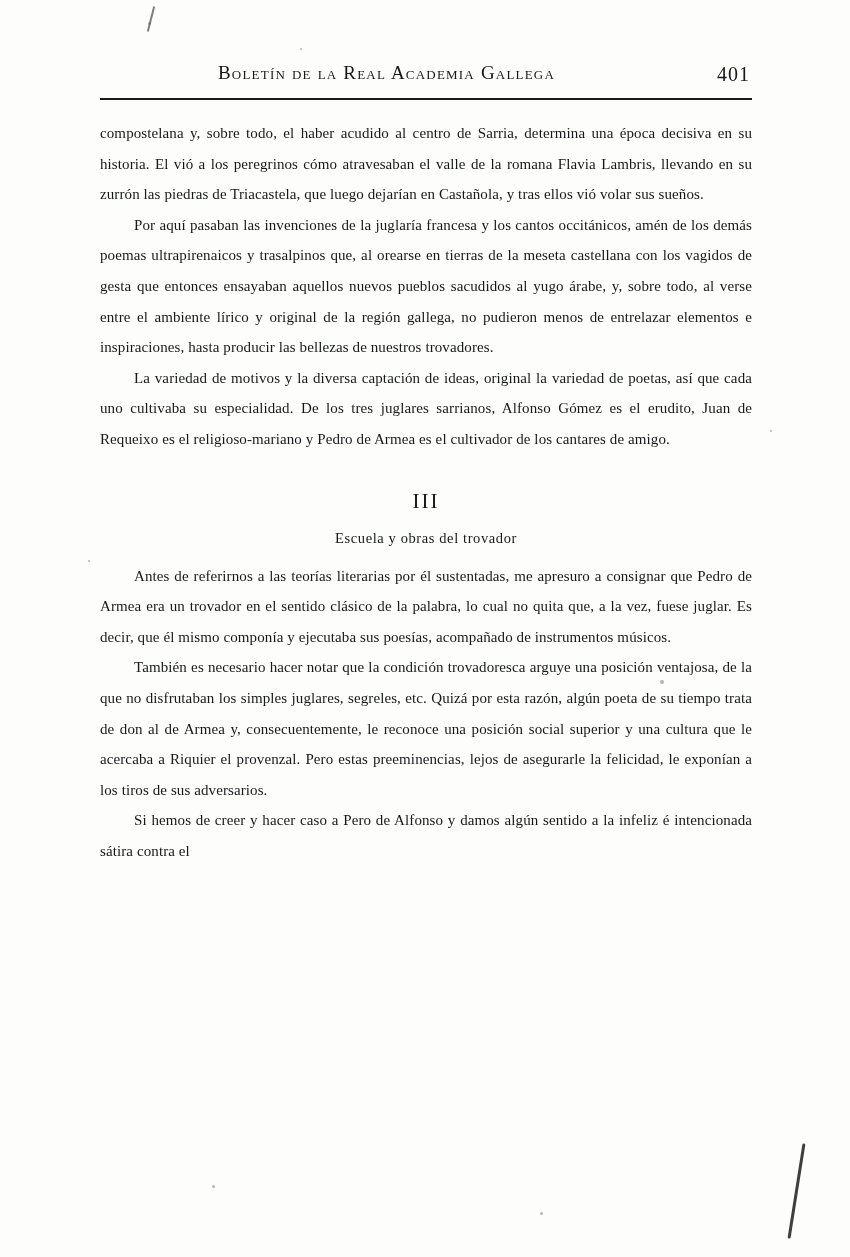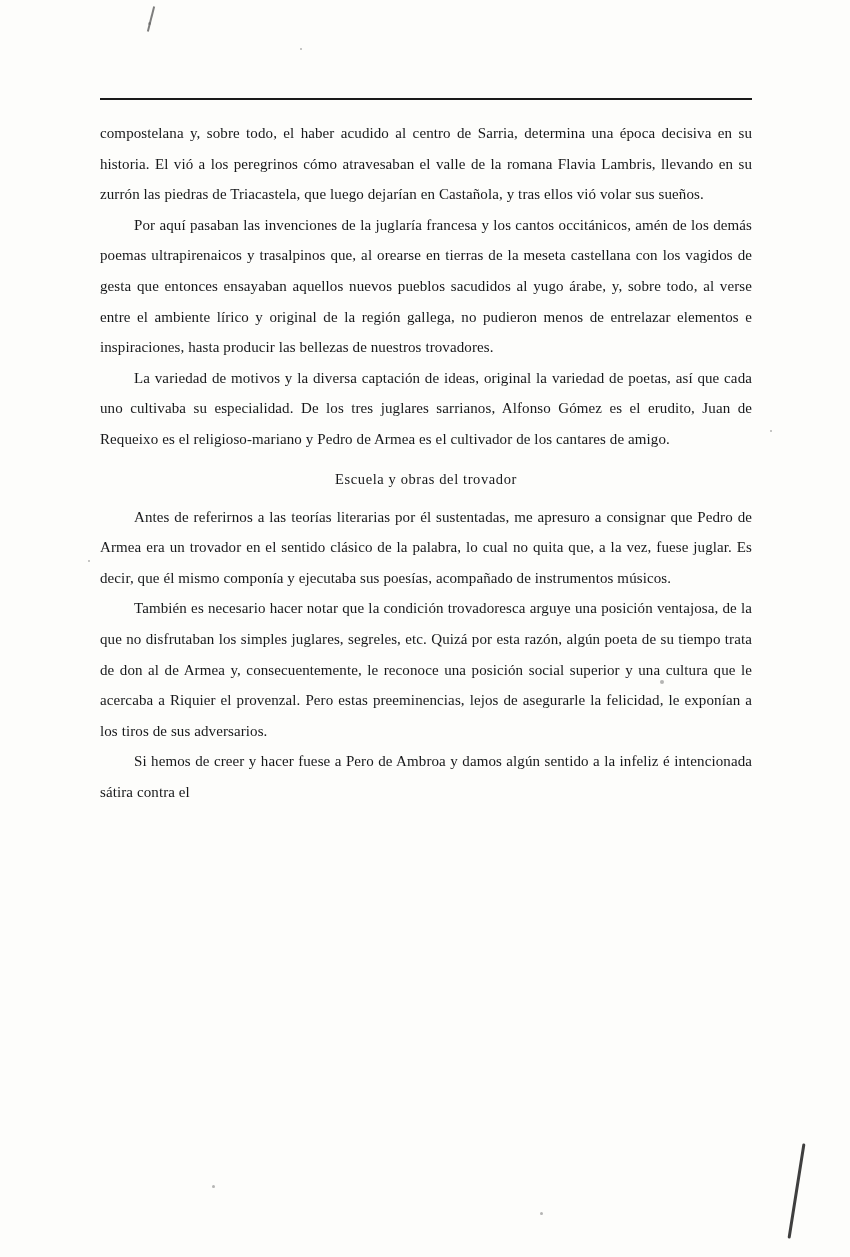--- a/index.html
+++ b/index.html
@@ -114,34 +114,39 @@
     opacity: .6;
   }
 </style>
 </head>
 <body>
 
 <div class="page">
 
   <div class="edge-mark"></div>
 
+  <div class="header">
+    <div class="header-title">Boletín de la Real Academia Gallega</div>
+    <div class="header-page">401</div>
+  </div>
 
   <div class="rule"></div>
 
   <div class="body">
 
     <p class="para noindent">compostelana y, sobre todo, el haber acudido al centro de Sarria, determina una época decisiva en su historia. El vió a los peregrinos cómo atravesaban el valle de la romana Flavia Lambris, llevando en su zurrón las piedras de Triacastela, que luego dejarían en Castañola, y tras ellos vió volar sus sueños.</p>
     <p class="para">Por aquí pasaban las invenciones de la juglaría francesa y los cantos occitánicos, amén de los demás poemas ultrapirenaicos y trasalpinos que, al orearse en tierras de la meseta castellana con los vagidos de gesta que entonces ensayaban aquellos nuevos pueblos sacudidos al yugo árabe, y, sobre todo, al verse entre el ambiente lírico y original de la región gallega, no pudieron menos de entrelazar elementos e inspiraciones, hasta producir las bellezas de nuestros trovadores.</p>
     <p class="para">La variedad de motivos y la diversa captación de ideas, original la variedad de poetas, así que cada uno cultivaba su especialidad. De los tres juglares sarrianos, Alfonso Gómez es el erudito, Juan de Requeixo es el religioso-mariano y Pedro de Armea es el cultivador de los cantares de amigo.</p>
 
+    <div class="section-number">III</div>
     <div class="section-subtitle">Escuela y obras del trovador</div>
 
     <p class="para">Antes de referirnos a las teorías literarias por él sustentadas, me apresuro a consignar que Pedro de Armea era un trovador en el sentido clásico de la palabra, lo cual no quita que, a la vez, fuese juglar. Es decir, que él mismo componía y ejecutaba sus poesías, acompañado de instrumentos músicos.</p>
     <p class="para">También es necesario hacer notar que la condición trovadoresca arguye una posición ventajosa, de la que no disfrutaban los simples juglares, segreles, etc. Quizá por esta razón, algún poeta de su tiempo trata de don al de Armea y, consecuentemente, le reconoce una posición social superior y una cultura que le acercaba a Riquier el provenzal. Pero estas preeminencias, lejos de asegurarle la felicidad, le exponían a los tiros de sus adversarios.</p>
-    <p class="para">Si hemos de creer y hacer fuese a Pero de Ambroa y damos algún sentido a la infeliz é intencionada sátira contra el</p>
+    <p class="para">Si hemos de creer y hacer caso a Pero de Alfonso y damos algún sentido a la infeliz é intencionada sátira contra el</p>
 
   </div>
 
   <div class="corner-mark"></div>
 
   <div class="speckle" style="left:148px;top:22px;width:3px;height:3px;"></div>
   <div class="speckle" style="left:300px;top:48px;width:2px;height:2px;"></div>
   <div class="speckle" style="left:660px;top:680px;width:4px;height:4px;"></div>
   <div class="speckle" style="left:212px;top:1185px;width:3px;height:3px;"></div>
   <div class="speckle" style="left:540px;top:1212px;width:3px;height:3px;"></div>

